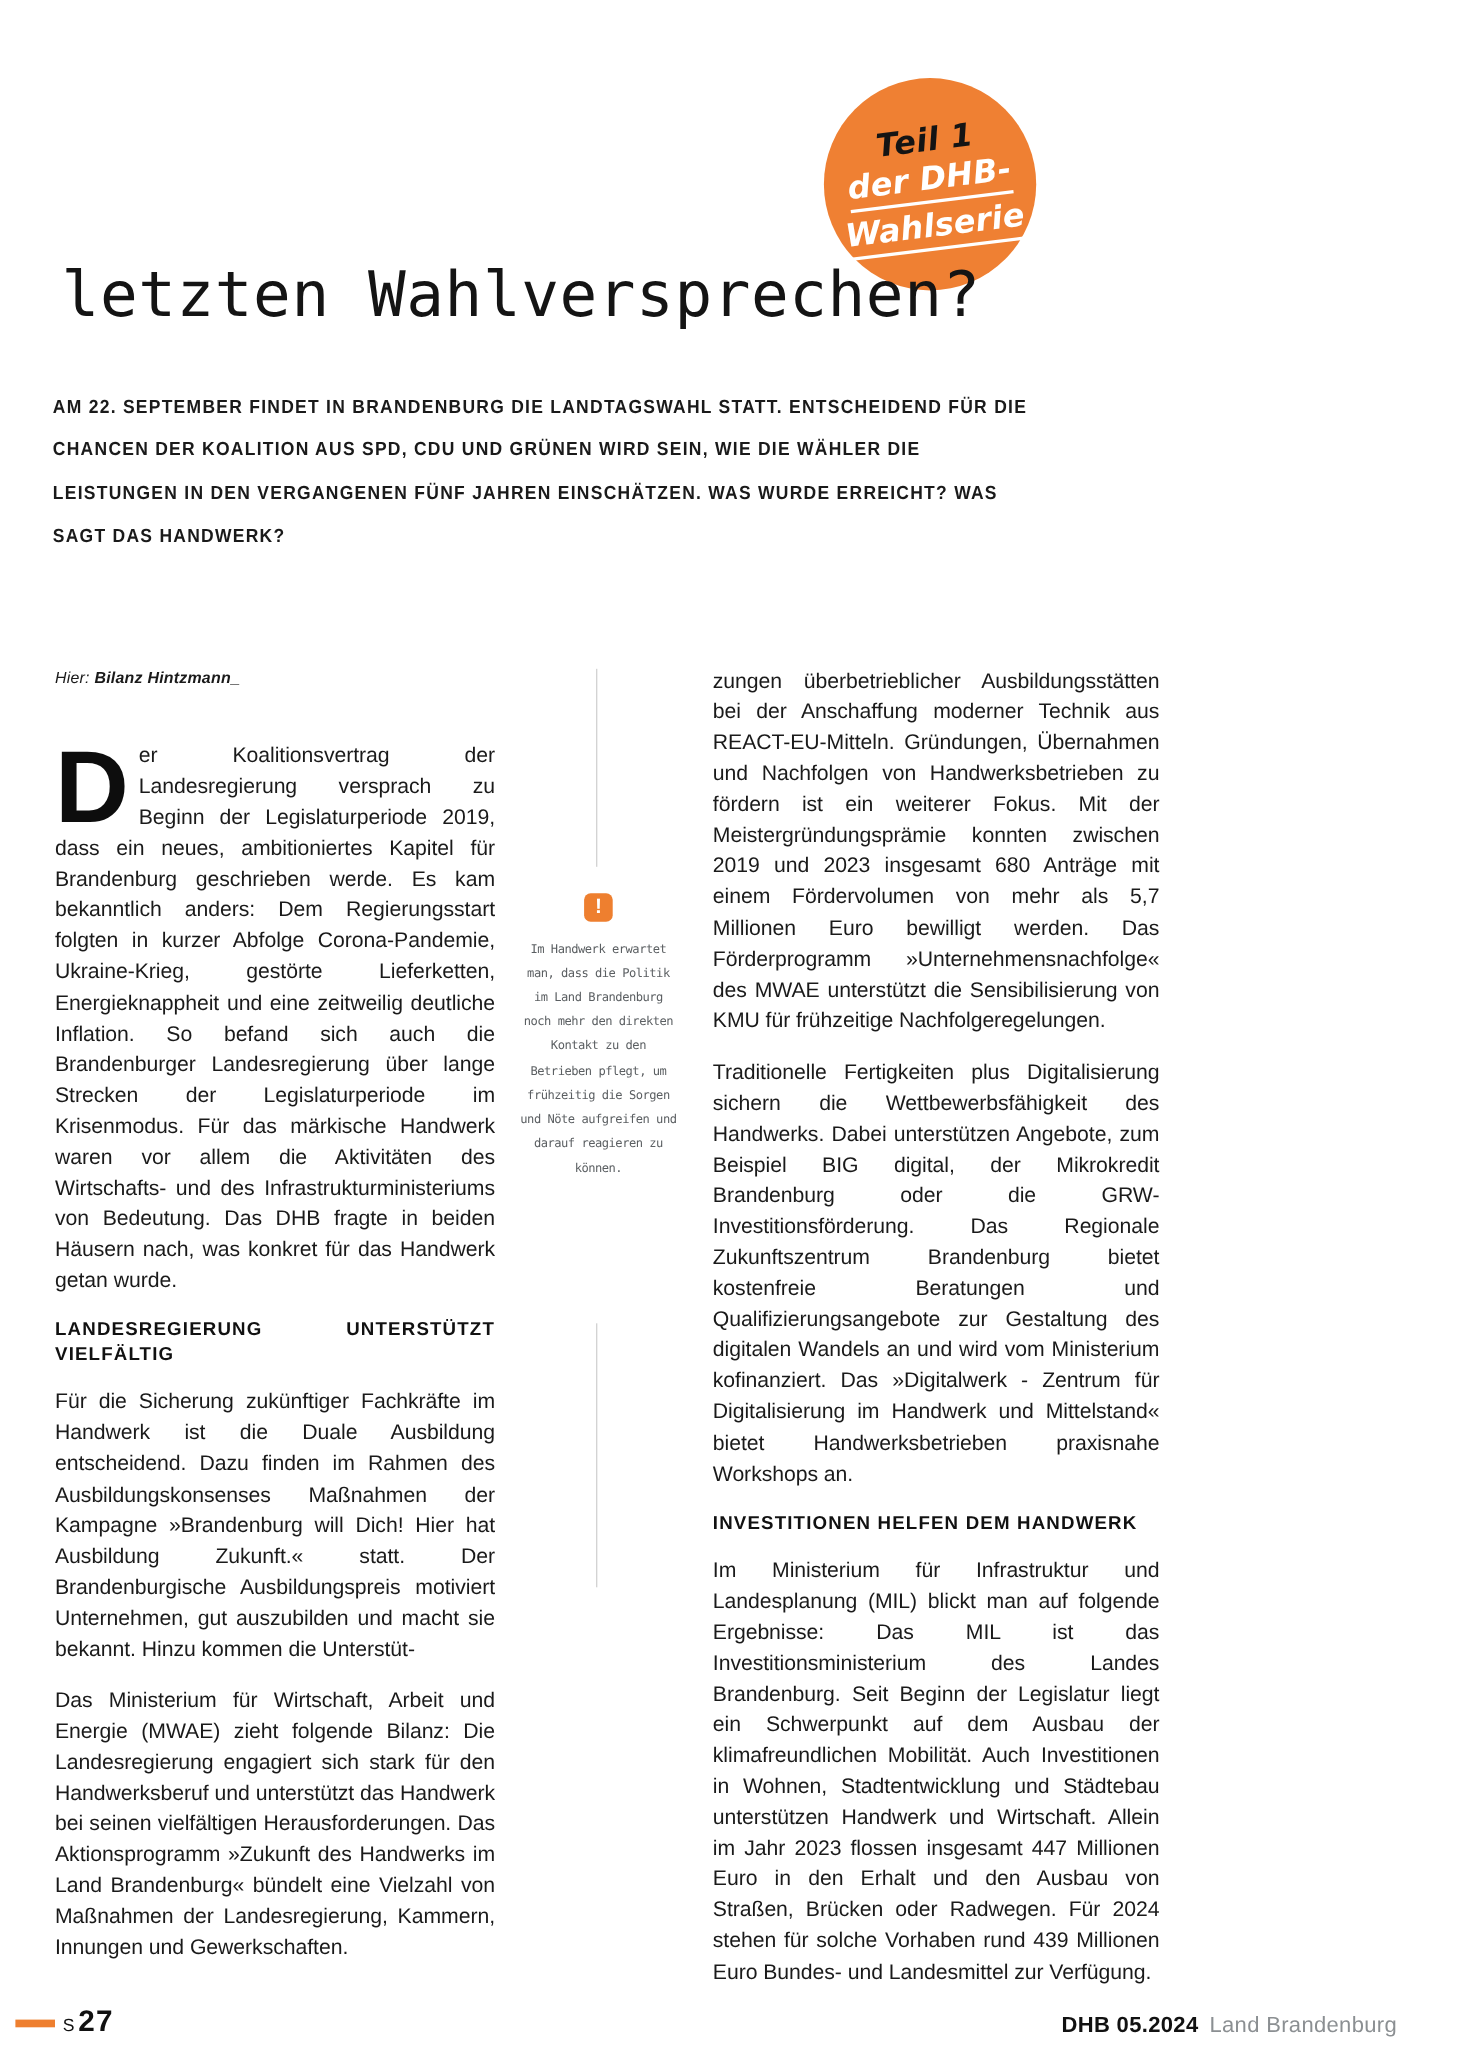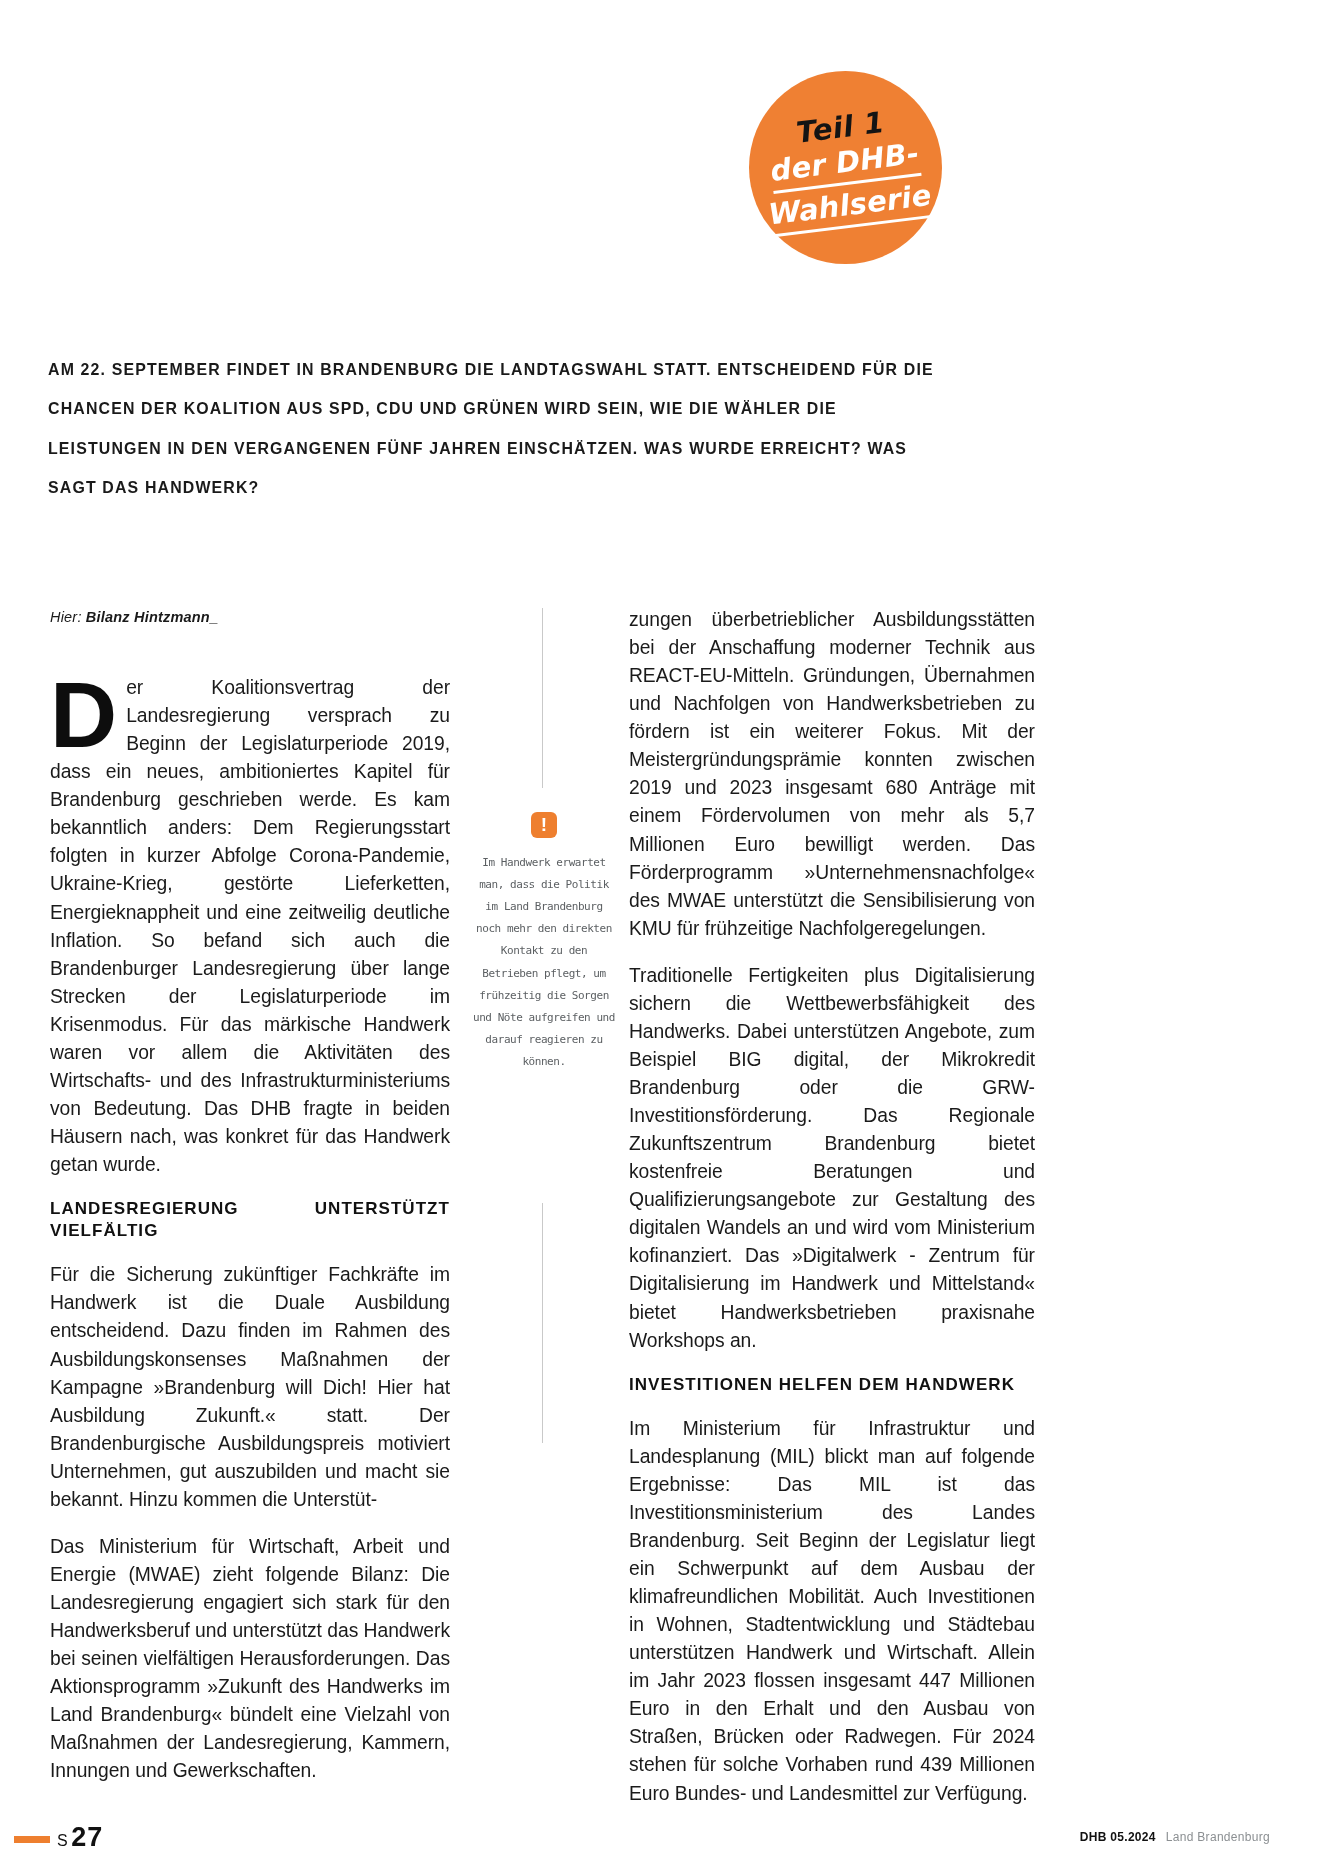--- a/index.html
+++ b/index.html
@@ -120,21 +120,21 @@
     color: #1a1a1a;
     text-align: justify;
     letter-spacing: -0.05px;
   }
   .col-left {
     left: 50px;
     top: 674px;
     width: 400px;
   }
   .col-right {
-    left: 629px;
+    left: 648px;
     top: 606px;
     width: 406px;
   }
   .col p {
     margin: 0 0 19px 0;
   }
   .col p:last-child { margin-bottom: 0; }
 
   .dropcap {
     float: left;
@@ -220,21 +220,21 @@
     font-size: 27px;
     font-weight: bold;
     letter-spacing: 1px;
     margin-left: 3px;
   }
   .footer-right {
     position: absolute;
     right: 56px;
     top: 1830px;
     font-family: "Liberation Sans Narrow", "Liberation Sans", sans-serif;
-    font-size: 12px;
+    font-size: 20px;
     letter-spacing: 0.3px;
     white-space: nowrap;
   }
   .footer-right .issue {
     font-weight: bold;
     color: #111111;
   }
   .footer-right .region {
     color: #8b8f92;
     margin-left: 10px;
@@ -247,20 +247,21 @@
 
   <div class="badge">
     <div class="badge-inner">
       <div class="badge-line1">Teil 1</div>
       <div class="badge-line2">der DHB-</div>
       <div class="badge-line3">Wahlserie</div>
     </div>
   </div>
 
   <h1 class="headline">
+    <span class="headline-l2">letzten Wahlversprechen?</span>
   </h1>
 
   <div class="lead">AM 22. SEPTEMBER FINDET IN BRANDENBURG DIE LANDTAGSWAHL STATT. ENTSCHEIDEND FÜR DIE CHANCEN DER KOALITION AUS SPD, CDU UND GRÜNEN WIRD SEIN, WIE DIE WÄHLER DIE LEISTUNGEN IN DEN VERGANGENEN FÜNF JAHREN EINSCHÄTZEN. WAS WURDE ERREICHT? WAS SAGT DAS HANDWERK?</div>
 
   <div class="byline">
     <span>Hier:</span>
     <b>Bilanz Hintzmann_</b>
   </div>
 
   <div class="rule rule-top"></div>

